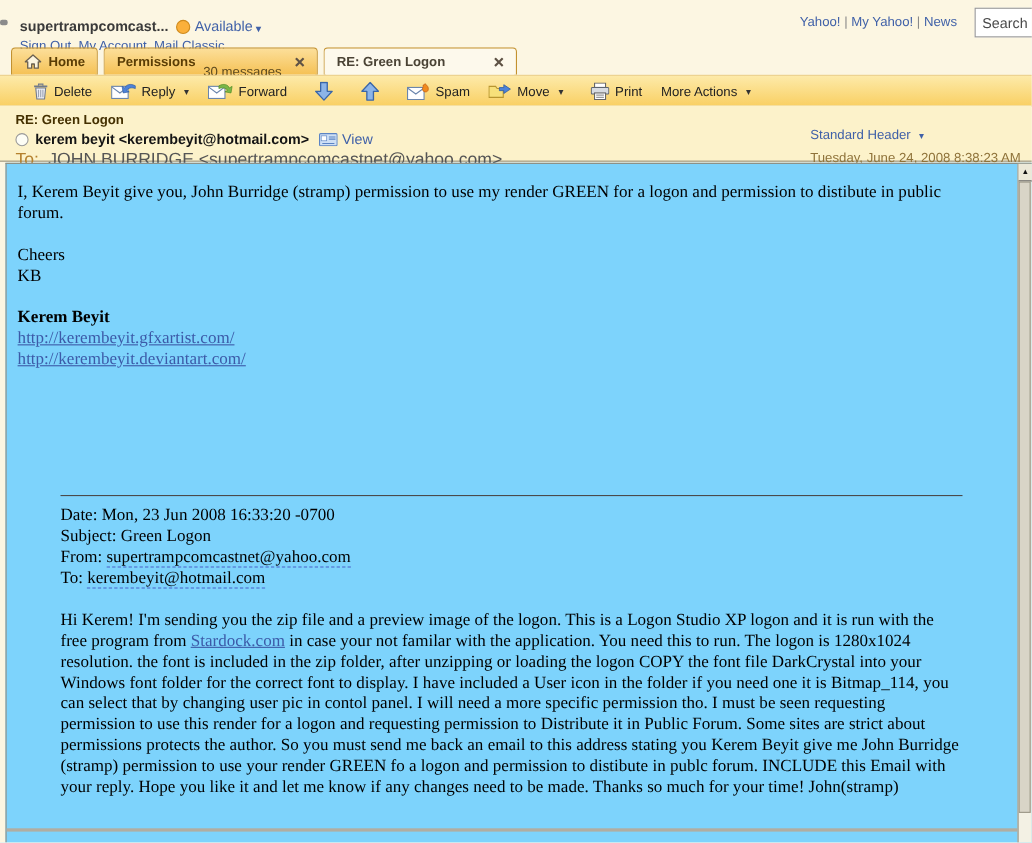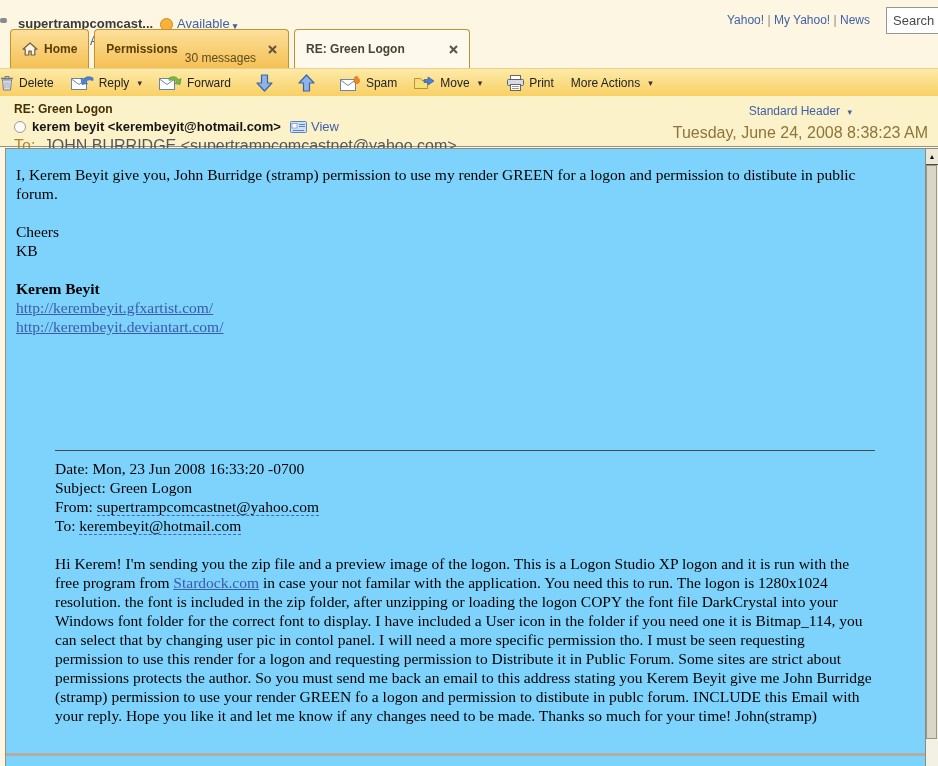--- a/index.html
+++ b/index.html
@@ -17,48 +17,48 @@
   .caret.dark{color:#333;}
   .row2{font-size:12px;margin-top:3px;}
   .nav-right{position:absolute;top:0;right:-12px;height:40px;display:flex;align-items:center;font-size:12px;}
   .navlinks{margin-right:16px;white-space:nowrap;}
   .navsep{color:#8a8a8a;}
   .search-btn{display:inline-block;width:50px;padding:5px 6px;background:#ffffff;border:1px solid #979797;
     color:#4a4a4a;font-size:13px;}
 
   
   .tabbar{position:absolute;top:42px;left:0;right:0;height:26px;padding-left:10px;display:flex;align-items:flex-end;}
-  .tab{box-sizing:border-box;height:39px;display:flex;align-items:center;padding:0 11px;margin-right:5px;
+  .tab{box-sizing:border-box;height:25px;display:flex;align-items:center;padding:0 11px;margin-right:5px;
     border:1px solid #c3912f;border-bottom:none;border-radius:4px 4px 0 0;
     background:linear-gradient(#fcdf9a,#f5c155);font-size:12px;font-weight:bold;color:#5a3d05;cursor:pointer;}
   .tab .sub{font-weight:normal;margin-left:7px;color:#5d4a1e;margin-top:18px;}
   .tab.active{background:#fdf9ec;color:#4a4335;width:176px;}
   .tab .grow{flex:1;}
   .close-x{margin-left:12px;display:inline-flex;cursor:pointer;}
 
   
   .toolbar{position:absolute;top:68px;left:0;right:0;height:27px;
     background:linear-gradient(#fdeaa9,#f9d064);border-top:1px solid #ecd089;border-bottom:1px solid #e3c164;
-    display:flex;align-items:center;font-size:12px;color:#222;}
+    display:flex;align-items:center;padding-left:30px;font-size:12px;color:#222;}
   .titem{display:flex;align-items:center;gap:5px;margin-right:17px;cursor:pointer;white-space:nowrap;}
 
   
   .msgheader{position:absolute;top:96px;left:0;right:0;height:51px;background:#fcf2ca;
     border-bottom:1px solid #97917f;padding-left:14px;box-sizing:border-box;}
   .subject{padding-top:6px;font-size:12px;font-weight:bold;color:#443000;}
   .sender-row{margin-top:3px;font-size:13px;display:flex;align-items:center;}
   .presence-circle{display:inline-block;width:10px;height:10px;border-radius:50%;
     background:#fdfdf5;border:1px solid #9a9a9a;margin-right:6px;}
   .sender-name{font-weight:bold;color:#141414;}
   .view-link{font-size:13px;margin-left:4px;}
   .to-row{margin-top:3px;font-size:16px;color:#555;}
   .to-label{color:#b5812e;margin-right:4px;}
-  .hdr-right{position:absolute;right:10px;top:5px;text-align:center;}
+  .hdr-right{position:absolute;right:10px;top:17px;text-align:left;}
   .std-header{font-size:12px;}
-  .hdr-date{font-size:16px;color:#8f733a;margin-top:5px;}
+  .hdr-date{font-size:12px;color:#8f733a;margin-top:5px;}
 
   
   .bodyarea{position:absolute;top:148px;left:5px;right:0;bottom:0;background:#7dd3fc;
     border-top:1px solid #8e8a7c;border-left:1px solid #928e80;box-sizing:border-box;}
   .msg-content{padding:16px 40px 0 10px;font-family:"Liberation Serif","DejaVu Serif",serif;
     font-size:15.5px;line-height:19px;color:#000;}
   .bline{min-height:19px;}
   .sig-name{font-weight:bold;}
   a.doclink{color:#3c5aa8;text-decoration:underline;cursor:pointer;}
   .spacer{height:114px;}

